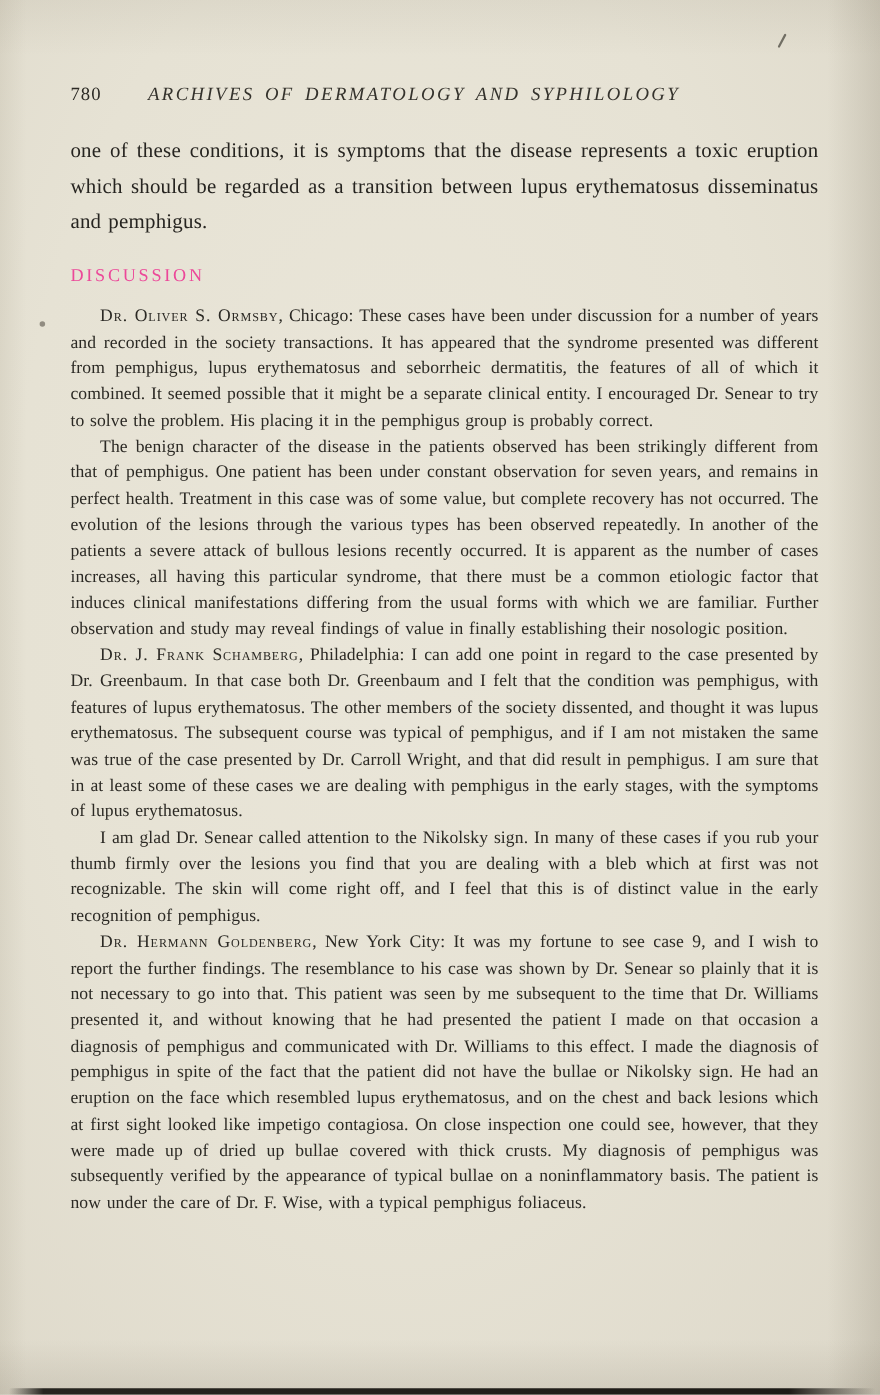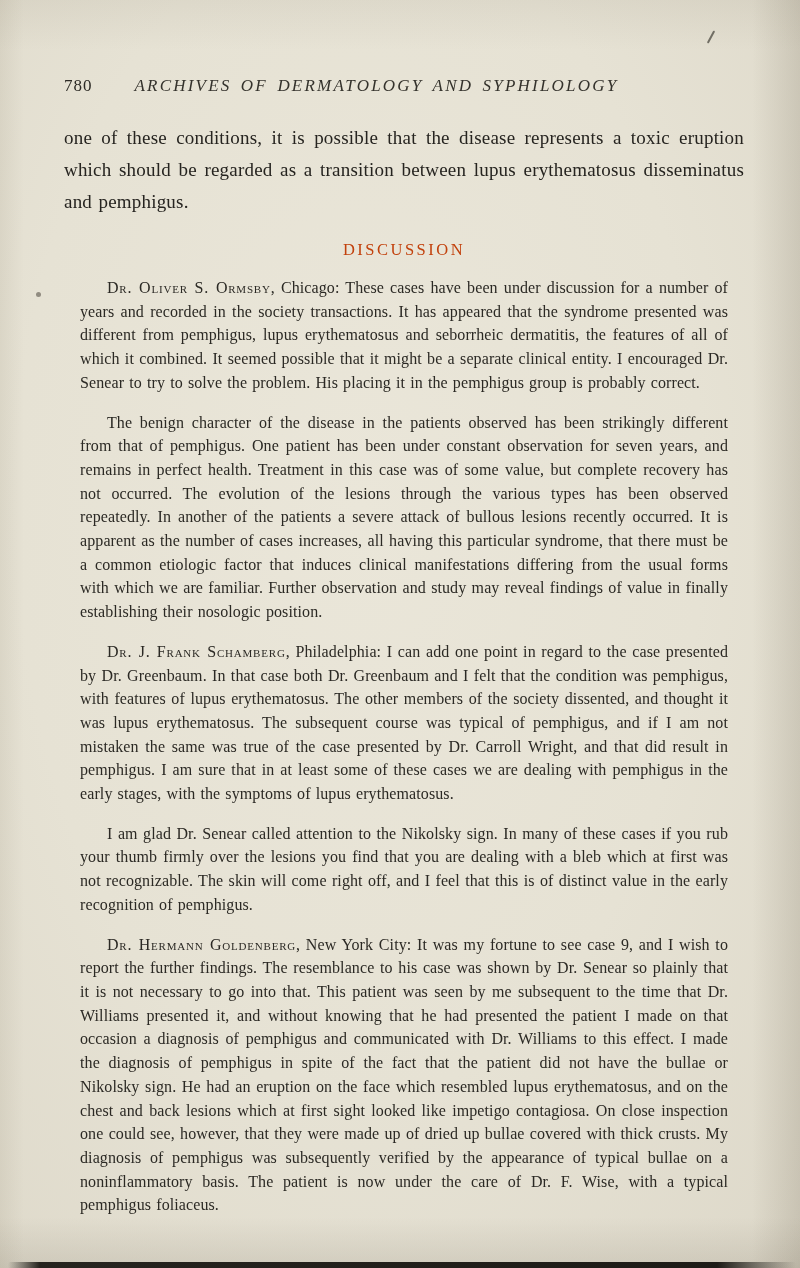--- a/index.html
+++ b/index.html
@@ -50,34 +50,34 @@
     font-size: 19px;
     line-height: 32px;
     text-align: justify;
     letter-spacing: 0.2px;
     word-spacing: 1.5px;
     margin: 0 0 14px 0;
     color: #262420;
   }
   
   .discussion-heading {
-    text-align: center;
+    text-align: left;
     font-size: 16.5px;
     font-weight: normal;
     letter-spacing: 2.5px;
     margin: 22px 0 16px 0;
-    color: #c2410c;
+    color: #ec4899;
   }
   
   .discussion-paragraph {
     font-size: 16px;
     line-height: 23.7px;
     text-align: justify;
     text-indent: 27px;
-    margin: 16px;
+    margin: 0;
     letter-spacing: 0.1px;
     word-spacing: 1px;
     color: #2b2924;
   }
   .speaker-name {
     font-variant: small-caps;
     letter-spacing: 0.8px;
   }
   
   .scan-mark {
@@ -117,21 +117,21 @@
 <div class="page">
 
   <div class="scan-mark"></div>
   <div class="scan-speck"></div>
 
   <div class="running-head">
     <span class="page-number">780</span>
     <span class="journal-title">ARCHIVES OF DERMATOLOGY AND SYPHILOLOGY</span>
   </div>
 
-  <p class="intro-paragraph">one of these conditions, it is possible that the disease represents a toxic eruption which should be regarded as a transition between lupus erythematosus disseminatus and pemphigus.</p>
+  <p class="intro-paragraph">one of these conditions, it is symptoms that the disease represents a toxic eruption which should be regarded as a transition between lupus erythematosus disseminatus and pemphigus.</p>
 
   <h2 class="discussion-heading">DISCUSSION</h2>
 
   <p class="discussion-paragraph"><span class="speaker-name">Dr. Oliver S. Ormsby</span><span>, Chicago: </span><span>These cases have been under discussion for a number of years and recorded in the society transactions. It has appeared that the syndrome presented was different from pemphigus, lupus erythematosus and seborrheic dermatitis, the features of all of which it combined. It seemed possible that it might be a separate clinical entity. I encouraged Dr. Senear to try to solve the problem. His placing it in the pemphigus group is probably correct.</span></p>
 
   <p class="discussion-paragraph"><span class="speaker-name"></span><span></span><span>The benign character of the disease in the patients observed has been strikingly different from that of pemphigus. One patient has been under constant observation for seven years, and remains in perfect health. Treatment in this case was of some value, but complete recovery has not occurred. The evolution of the lesions through the various types has been observed repeatedly. In another of the patients a severe attack of bullous lesions recently occurred. It is apparent as the number of cases increases, all having this particular syndrome, that there must be a common etiologic factor that induces clinical manifestations differing from the usual forms with which we are familiar. Further observation and study may reveal findings of value in finally establishing their nosologic position.</span></p>
 
   <p class="discussion-paragraph"><span class="speaker-name">Dr. J. Frank Schamberg</span><span>, Philadelphia: </span><span>I can add one point in regard to the case presented by Dr. Greenbaum. In that case both Dr. Greenbaum and I felt that the condition was pemphigus, with features of lupus erythematosus. The other members of the society dissented, and thought it was lupus erythematosus. The subsequent course was typical of pemphigus, and if I am not mistaken the same was true of the case presented by Dr. Carroll Wright, and that did result in pemphigus. I am sure that in at least some of these cases we are dealing with pemphigus in the early stages, with the symptoms of lupus erythematosus.</span></p>
 
   <p class="discussion-paragraph"><span class="speaker-name"></span><span></span><span>I am glad Dr. Senear called attention to the Nikolsky sign. In many of these cases if you rub your thumb firmly over the lesions you find that you are dealing with a bleb which at first was not recognizable. The skin will come right off, and I feel that this is of distinct value in the early recognition of pemphigus.</span></p>

